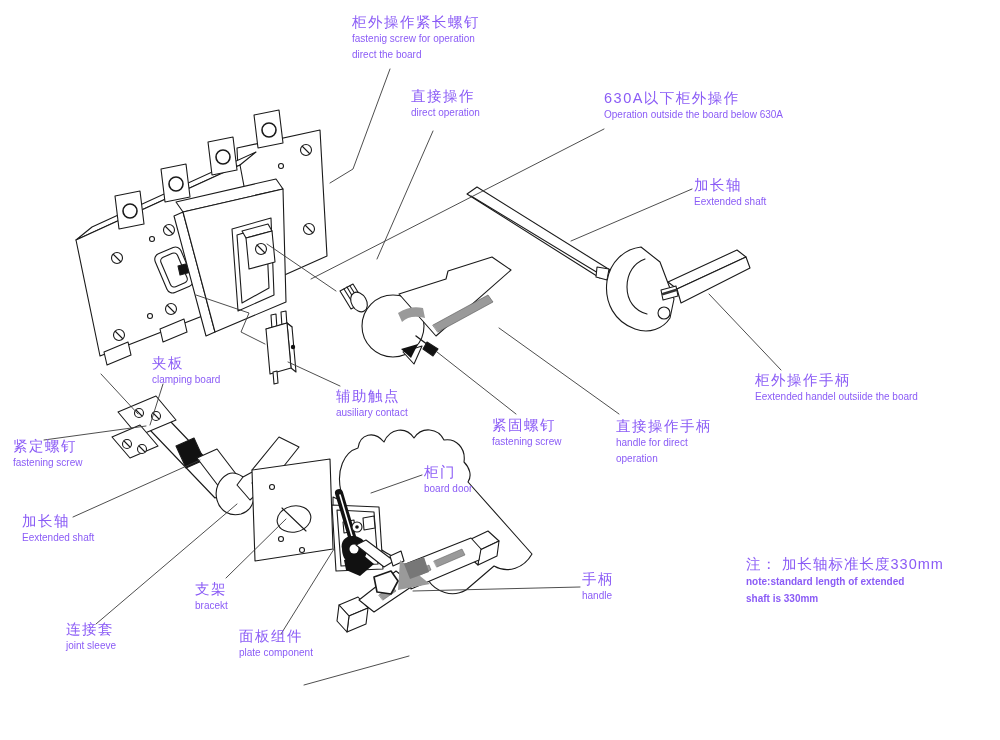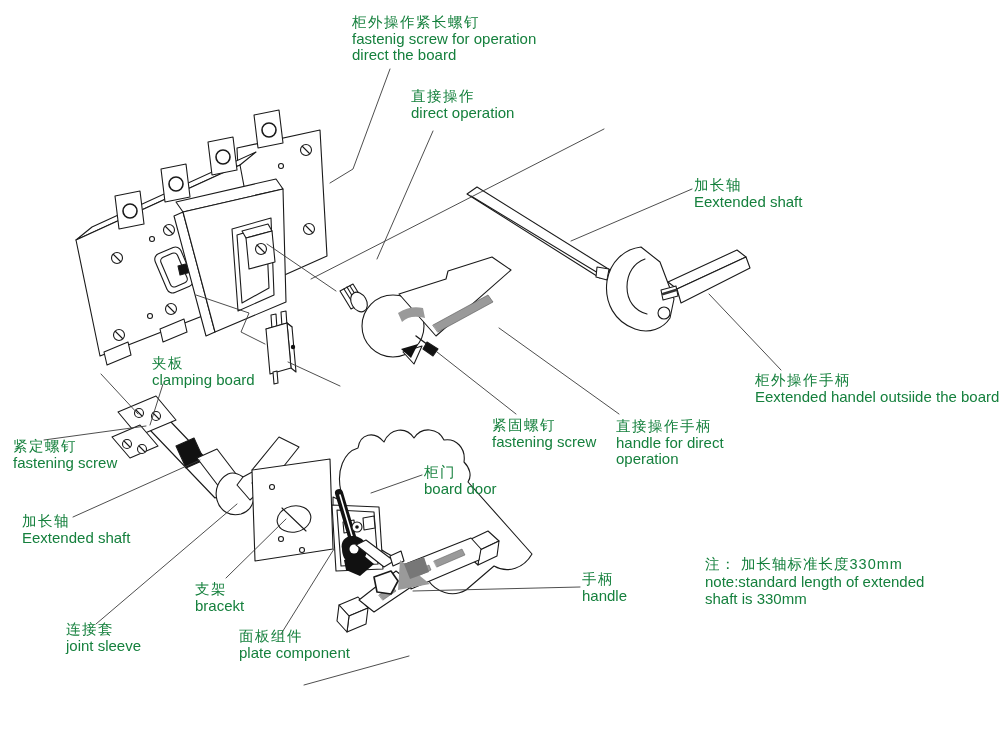--- a/index.html
+++ b/index.html
@@ -1,25 +1,25 @@
 <!DOCTYPE html>
 <html><head>
 <meta charset="utf-8">
 <style>
   html,body{margin:0;padding:0;background:#fff;}
   .stage{
     position:relative;width:1000px;height:714px;background:#fff;overflow:hidden;
-    font-family:"Liberation Sans","DejaVu Sans",sans-serif;color:#15803d;
+    font-family:"Liberation Sans","DejaVu Sans",sans-serif;color:#8b5cf6;
   }
   .stage svg{position:absolute;left:0;top:0;}
   .label{position:absolute;}
   .label .zh{display:block;font-size:14.5px;letter-spacing:1.5px;line-height:17px;white-space:nowrap;}
-  .label .en{display:block;font-size:15px;line-height:15.5px;white-space:nowrap;}
+  .label .en{display:block;font-size:10px;line-height:15.5px;white-space:nowrap;}
   .label.note .zh{letter-spacing:1px;}
-  .label.note .en{line-height:17px;}
+  .label.note .en{line-height:17px;font-weight:bold;}
 </style>
 </head>
 <body>
 
 <div class="stage">
 
 <svg width="1000" height="740" viewBox="0 0 1000 740">
   <g fill="#fff" stroke="#1a1a1a" stroke-width="1.1" stroke-linejoin="round" stroke-linecap="round">
 
     <g>
@@ -214,36 +214,44 @@
   <span class="zh">柜外操作紧长螺钉</span>
   <span class="en">fastenig screw for operation</span>
   <span class="en">direct the board</span>
 </div>
 
 <div class="label" style="left:411px;top:88px">
   <span class="zh">直接操作</span>
   <span class="en">direct operation</span>
 </div>
 
+<div class="label" style="left:604px;top:90px">
+  <span class="zh">630A以下柜外操作</span>
+  <span class="en">Operation outside the board below 630A</span>
+</div>
 
 <div class="label" style="left:694px;top:177px">
   <span class="zh">加长轴</span>
   <span class="en">Eextended shaft</span>
 </div>
 
 <div class="label" style="left:755px;top:372px">
   <span class="zh">柜外操作手柄</span>
   <span class="en">Eextended handel outsiide the board</span>
 </div>
 
 <div class="label" style="left:152px;top:355px">
   <span class="zh">夹板</span>
   <span class="en">clamping board</span>
 </div>
 
+<div class="label" style="left:336px;top:388px">
+  <span class="zh">辅助触点</span>
+  <span class="en">ausiliary contact</span>
+</div>
 
 <div class="label" style="left:492px;top:417px">
   <span class="zh">紧固螺钉</span>
   <span class="en">fastening screw</span>
 </div>
 
 <div class="label" style="left:616px;top:418px">
   <span class="zh">直接操作手柄</span>
   <span class="en">handle for direct</span>
   <span class="en">operation</span>
@@ -278,19 +286,19 @@
   <span class="zh">面板组件</span>
   <span class="en">plate component</span>
 </div>
 
 <div class="label" style="left:582px;top:571px">
   <span class="zh">手柄</span>
   <span class="en">handle</span>
 </div>
 
 
-<div class="label note" style="left:705px;top:556px">
+<div class="label note" style="left:746px;top:556px">
   <span class="zh">注： 加长轴标准长度330mm</span>
   <span class="en">note:standard length of extended</span>
   <span class="en">shaft is 330mm</span>
 </div>
 
 </div>
 
 </body></html>

